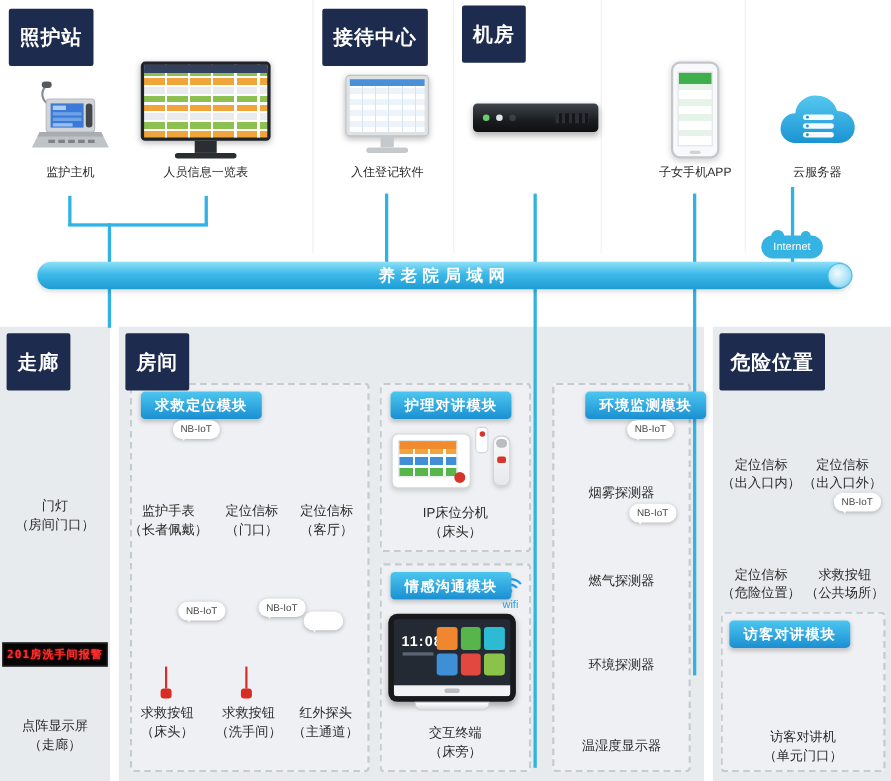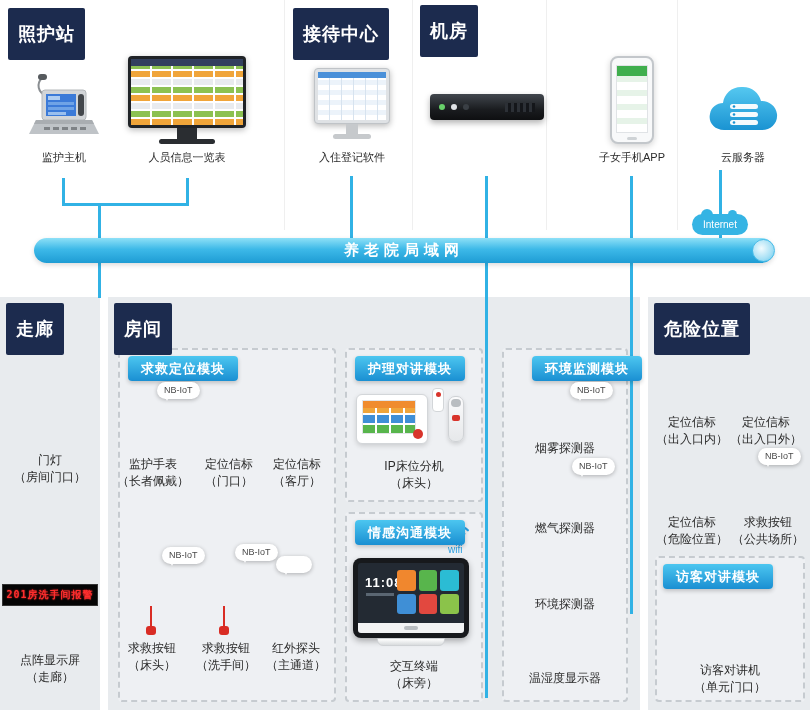--- a/index.html
+++ b/index.html
@@ -149,21 +149,21 @@
 .ttiles span{border-radius:3px;display:block}
 .ttiles span:nth-child(1){background:#f0872e}.ttiles span:nth-child(2){background:#58b54c}
 .ttiles span:nth-child(3){background:#2bbcd4}.ttiles span:nth-child(4){background:#3f8fd6}
 .ttiles span:nth-child(5){background:#e2483f}.ttiles span:nth-child(6){background:#8bc34a}
 .tbar{position:absolute;left:0;right:0;bottom:0;height:10px;background:#f2f3f4}
 .tbar::after{content:"";position:absolute;left:50%;top:3px;width:14px;height:4px;margin-left:-7px;
      border-radius:2px;background:#b9bdc1}
 .tbase{position:absolute;left:24px;top:80px;width:68px;height:8px;border:1px solid #cfd2d5;
      background:linear-gradient(180deg,#fff,#d9dcde);border-radius:0 0 6px 6px}
 
-.wifibox{text-align:left}
+.wifibox{text-align:center}
 .wifitext{color:#2b9fe0;font-size:10px;line-height:1.2}
 
 
 .doorlight{position:absolute;width:64px;height:46px;border:1px solid #d2d5d8;border-radius:7px;
      background:linear-gradient(180deg,#ffffff,#e9ebec);box-shadow:0 2px 5px rgba(0,0,0,.15)}
 .doorlight::after{content:"";position:absolute;inset:7px 9px;background:#f7f8f9;border:1px solid #dde0e3;border-radius:4px}
 .led{position:absolute;width:96px;height:22px;background:#050505;border:1px solid #333;display:flex;
      align-items:center;justify-content:center;color:#ff2e2e;font-size:10px;font-weight:700;letter-spacing:1px;
      text-shadow:0 0 2px rgba(255,40,40,.8);font-family:"DejaVu Sans Mono","Liberation Mono",monospace;z-index:4}
 

